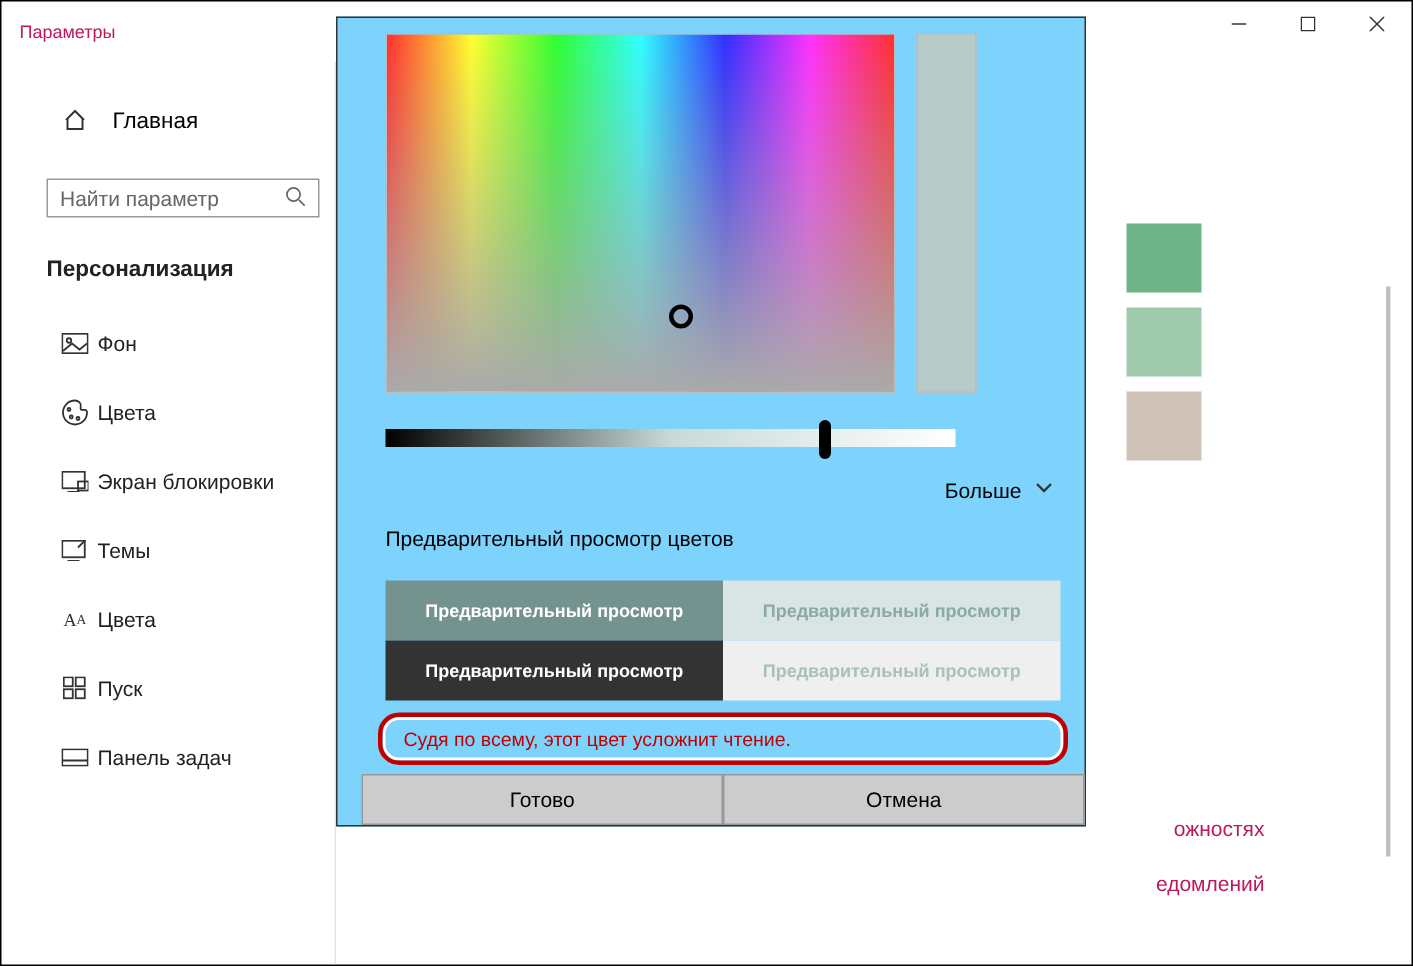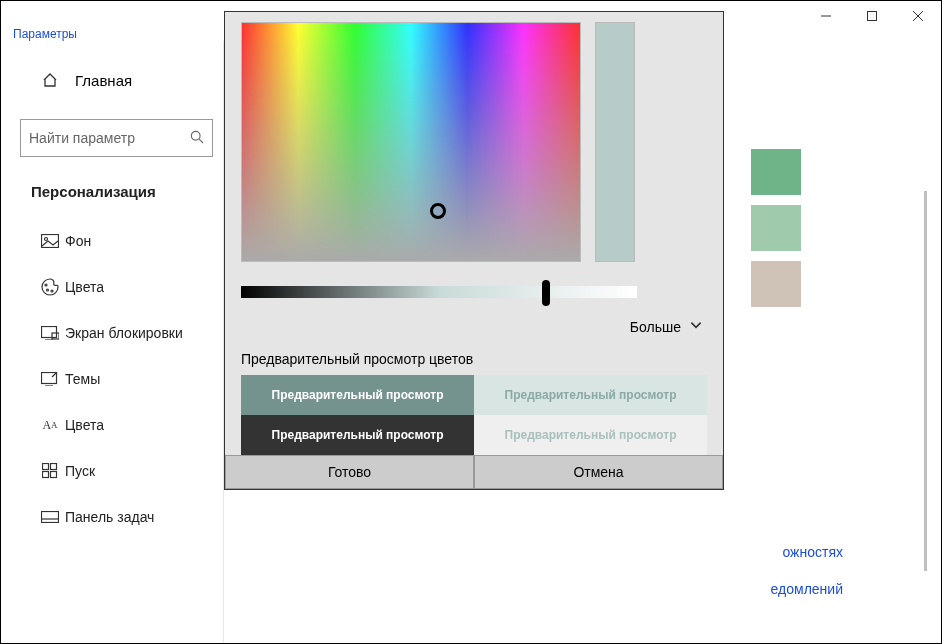--- a/index.html
+++ b/index.html
@@ -11,24 +11,24 @@
     background: #fff;
     width: 942px;
     height: 644px;
     overflow: hidden;
     position: relative;
     border: 1px solid #000;
   }
   .titlebar {
     height: 40px;
     display: flex;
-    align-items: flex-end;
+    align-items: center;
     padding: 0 12px;
     font-size: 12px;
-    color: #1d4ed8;
+    color: #be185d;
   }
   .win-controls {
     position: absolute;
     top: 0;
     right: 0;
     display: flex;
   }
   .win-btn {
     width: 46px;
     height: 30px;
@@ -50,23 +50,23 @@
   }
   .sidebar-home {
     display:flex;
     align-items:center;
     gap:16px;
     padding: 10px 12px 10px 10px;
     margin: 20px 0 20px 30px;
     font-size: 15px;
   }
   .search-box {
-    margin: 0 10px 26px 19px;
+    margin: 0 10px 26px 30px;
     border: 1px solid #999;
-    height: 38px;
+    height: 26px;
     display:flex;
     align-items:center;
     padding: 0 8px;
     color:#666;
     font-size: 14px;
     justify-content: space-between;
   }
   .section-title {
     margin: 0 10px 20px 30px;
     font-weight: 700;
@@ -85,23 +85,23 @@
   .nav-icon { width: 18px; height: 18px; display:inline-flex; align-items:center; justify-content:center; color:#333; }
   .content-area {
     flex: 1;
     position: relative;
   }
   .color-dialog {
     position:absolute;
     left: 0;
     top: -30px;
     width: 500px;
-    background:#e5e5e5;
+    background:#7dd3fc;
     border: 1px solid #333;
-    padding: 10px 16px 0 16px;
+    padding: 10px 16px 0 32px;
   }
   .picker-row { display:flex; gap: 14px; align-items: stretch; }
   .color-field {
     width: 340px;
     height: 240px;
     position: relative;
     background:
       linear-gradient(to bottom, rgba(128,128,128,0) 0%, rgba(170,170,170,1) 100%),
       linear-gradient(to right, #ff3030, #ffff30, #30ff30, #30ffff, #3030ff, #ff30ff, #ff3030);
     border:1px solid #bbb;
@@ -145,21 +145,21 @@
   .expander {
     display:flex;
     justify-content:flex-end;
     align-items:center;
     gap: 8px;
     margin: 14px 4px 10px 0;
     font-size: 14px;
   }
   .preview-title {
     font-size: 14px;
-    margin: 16px 0 8px 0;
+    margin: 16px 0 20px 0;
   }
   .preview-grid {
     display:grid;
     grid-template-columns: 1fr 1fr;
     font-weight: bold;
   }
   .preview-cell {
     height: 40px;
     display:flex;
     align-items:center;
@@ -200,21 +200,21 @@
     height: 46px;
     right: 140px;
   }
   .bg-s1 { top: 108px; background:#6fb389; }
   .bg-s2 { top: 164px; background:#9fcaab; }
   .bg-s3 { top: 220px; background:#cfc3b7; }
   .bg-text {
     position:absolute;
     right: 98px;
     font-size: 14px;
-    color: #1d4ed8;
+    color: #be185d;
   }
   .bg-t1 { top: 503px; }
   .bg-t2 { top: 540px; }
   .scroll-ind {
     position:absolute;
     right: 14px;
     top: 150px;
     width: 3px;
     height: 380px;
     background:#bfbfbf;
@@ -360,19 +360,20 @@
             </svg>
         </span>
       </div>
       <div class="preview-title">Предварительный просмотр цветов</div>
       <div class="preview-grid">
         <div class="preview-cell c1">Предварительный просмотр</div>
         <div class="preview-cell c2">Предварительный просмотр</div>
         <div class="preview-cell c3">Предварительный просмотр</div>
         <div class="preview-cell c4">Предварительный просмотр</div>
       </div>
+      <div class="warning-box">Судя по всему, этот цвет усложнит чтение.</div>
       <div class="dialog-buttons">
         <div class="dlg-btn">Готово</div>
         <div class="dlg-btn">Отмена</div>
       </div>
     </div>
   </div>
 </div>
 
 </body></html>

